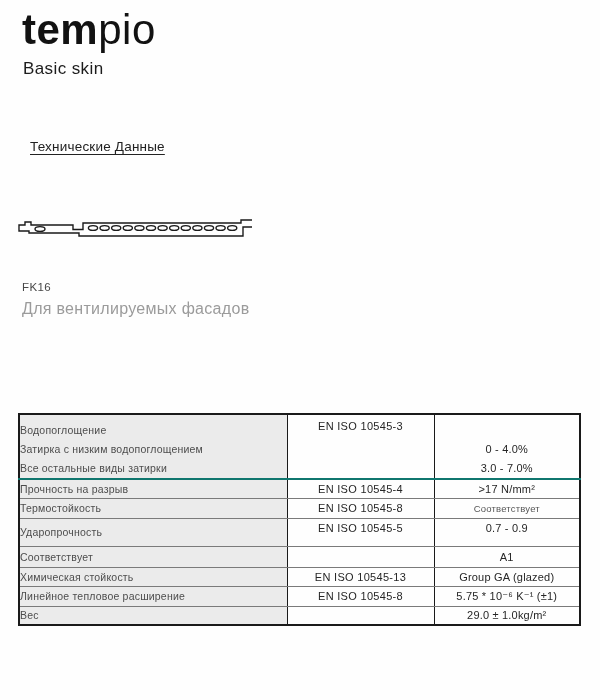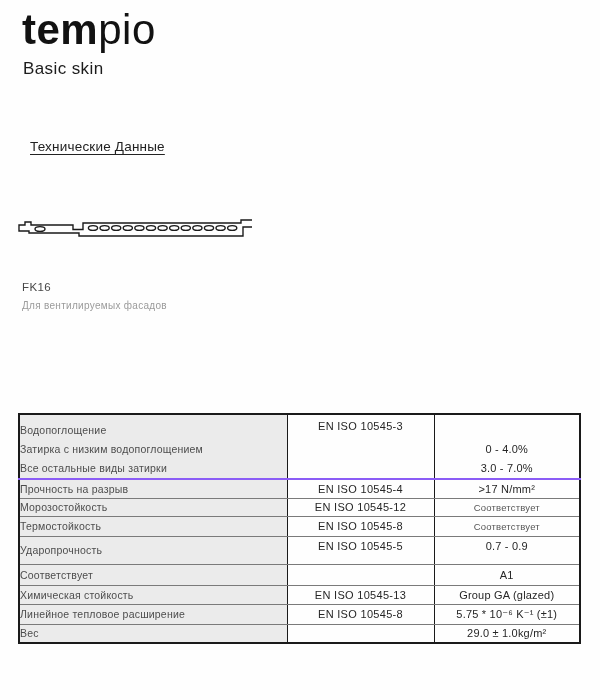--- a/index.html
+++ b/index.html
@@ -18,35 +18,35 @@
               letter-spacing:0.4px; color:#1c1c1c; }
   
   .heading { position:absolute; left:30px; top:139px; font-size:13.5px;
              letter-spacing:0.2px; color:#222;
              text-decoration:underline; text-underline-offset:3px; }
   
   .profile { position:absolute; left:16px; top:212px; }
   
   .prod-code { position:absolute; left:22px; top:281px; font-size:11.5px;
                font-weight:500; letter-spacing:0.4px; color:#484848; }
-  .prod-desc { position:absolute; left:22px; top:300px; font-size:10px;
+  .prod-desc { position:absolute; left:22px; top:300px; font-size:16px;
                letter-spacing:0.3px; color:#9b9b9b; }
   
   table.spec { position:absolute; left:18px; top:413px; width:561px;
                border-collapse:collapse; table-layout:fixed;
                border:2px solid #1a1a1a; }
   table.spec col.c1 { width:268px; }
   table.spec col.c2 { width:147px; }
   table.spec col.c3 { width:146px; }
   table.spec td {
     border-top:1px solid #7a7a7a; border-bottom:1px solid #7a7a7a;
     border-left:1px solid #1a1a1a; border-right:1px solid #1a1a1a;
     padding:0; vertical-align:middle; overflow:hidden;
   }
-  table.spec tr.r0 td { border-bottom:2px solid #8b5cf6; }
+  table.spec tr.r0 td { border-bottom:2px solid #0f766e; }
   td.prop { background:#ebebeb; text-align:left; padding-left:15px;
             font-size:10.5px; color:#4d4d4d; letter-spacing:0.2px; }
   td.std  { text-align:center; font-size:11px; color:#262626; letter-spacing:0.3px; }
   td.val  { text-align:center; font-size:11px; color:#262626; letter-spacing:0.2px; }
   td.val .small-val { font-size:9.5px; color:#555; }
   tr.top-all td { vertical-align:top; }
   tr.top-all td.prop { padding-top:6px; line-height:19px; }
   tr.top-all td.std  { padding-top:5px; }
   tr.top-all td.val  { padding-top:6px; line-height:19px; }
   tr.top-val td.std, tr.top-val td.val { vertical-align:top; padding-top:3px; }
@@ -104,25 +104,20 @@
             <div>&nbsp;</div>
             <div>0 - 4.0%</div>
             <div>3.0 - 7.0%</div>
           </td>
         </tr>
         <tr class="r1" style="height: 19px; padding-left: 24px;">
           <td class="prop"><span>Прочность на разрыв</span></td>
           <td class="std"><span>EN ISO 10545-4</span></td>
           <td class="val"><span>&gt;17 N/mm²</span></td>
         </tr>
-        <tr class="r2" style="height: 18px;">
-          <td class="prop"><span>Морозостойкость</span></td>
-          <td class="std"><span>EN ISO 10545-12</span></td>
-          <td class="val"><span class="small-val">Соответствует</span></td>
-        </tr>
         <tr class="r3" style="height: 20px;">
           <td class="prop"><span>Термостойкость</span></td>
           <td class="std"><span>EN ISO 10545-8</span></td>
           <td class="val"><span class="small-val">Соответствует</span></td>
         </tr>
         <tr class="r4 top-val" style="height: 28px;">
           <td class="prop"><span>Ударопрочность</span></td>
           <td class="std"><span>EN ISO 10545-5</span></td>
           <td class="val"><span>0.7 - 0.9</span></td>
         </tr>

